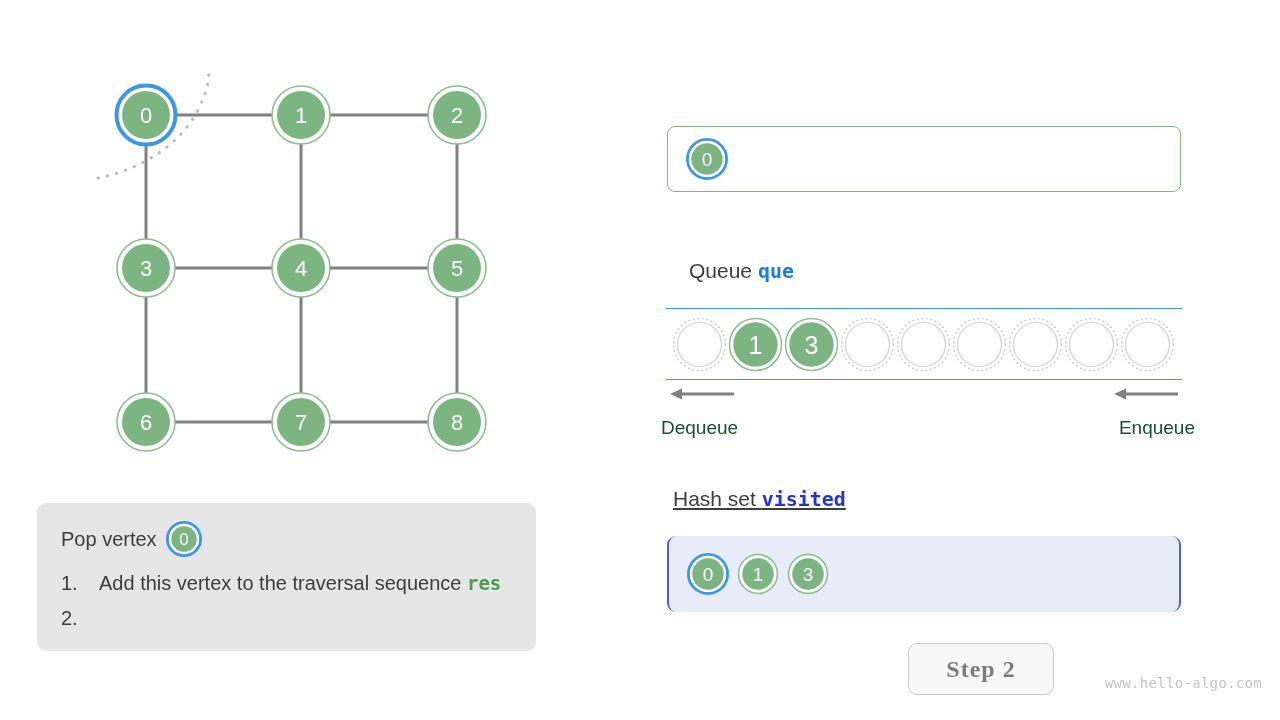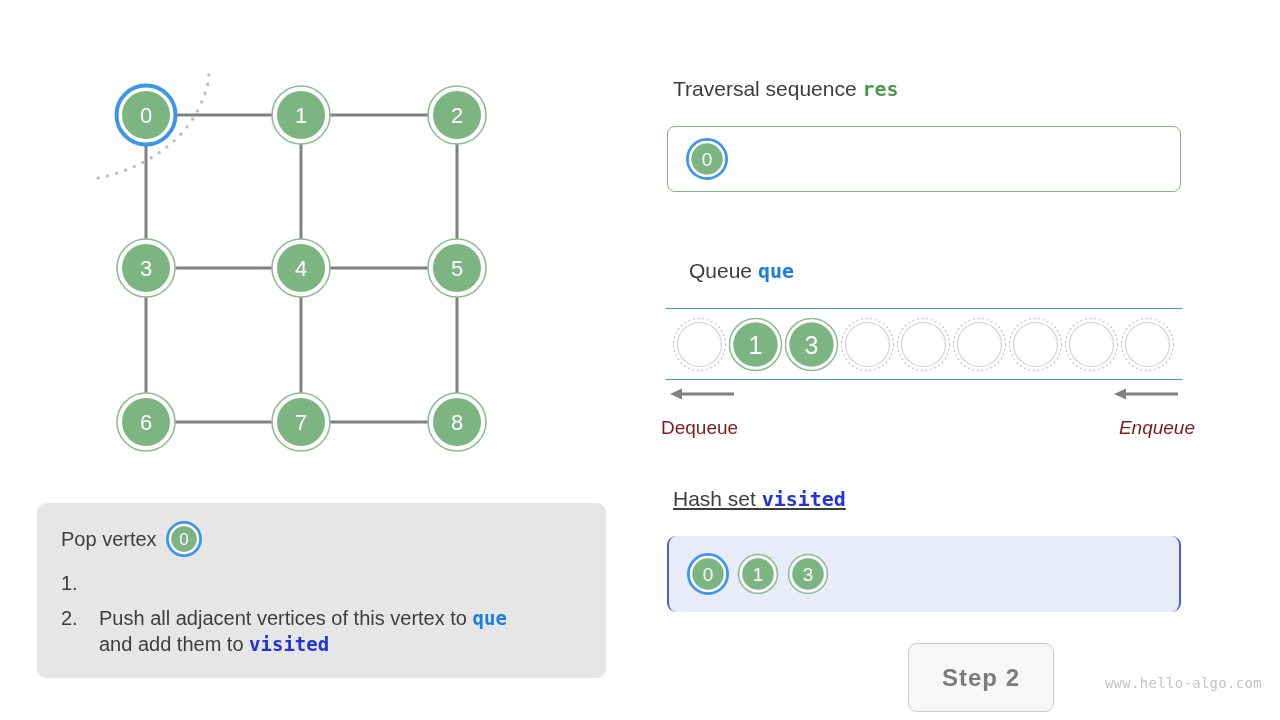--- a/index.html
+++ b/index.html
@@ -28,21 +28,21 @@
     width: 620px;
     height: 490px;
   }
   #graph-svg { display: block; }
 
   
   #caption-box {
     position: absolute;
     left: 37px;
     top: 503px;
-    width: 569px;
+    width: 499px;
     box-sizing: border-box;
     background: #e6e6e6;
     border-radius: 9px;
     padding: 18px 24px 20px 24px;
   }
   .caption-lead {
     font-size: 20px;
     color: #3d3d3d;
     display: flex;
     align-items: center;
@@ -148,24 +148,24 @@
     position: absolute;
     top: 385px;
     left: 666px;
     width: 516px;
     height: 20px;
   }
   .arrow-label {
     position: absolute;
     top: 417px;
     font-size: 19px;
-    color: #7f1d1d;
+    color: #14532d;
   }
   #dequeue-label { left: 661px; }
-  #enqueue-label { right: 85px; font-style: italic; }
+  #enqueue-label { right: 85px; }
 
   
   #visited-box {
     position: absolute;
     left: 667px;
     top: 536px;
     width: 514px;
     height: 76px;
     box-sizing: border-box;
     background: #e8ecf9;
@@ -192,27 +192,27 @@
   }
   .node-token svg { display: block; }
   .node-token.sm { width: 36px; height: 36px; }
 
   
   #step-badge {
     position: absolute;
     left: 908px;
     top: 643px;
     width: 146px;
-    height: 69px;
+    height: 52px;
     box-sizing: border-box;
     border: 1.4px solid #c9c9c9;
     border-radius: 9px;
     background: #f7f7f7;
     color: #7c7c7c;
-    font-family: Liberation Sans, sans-serif;
+    font-family: Liberation Serif, serif;
     font-weight: bold;
     font-size: 24px;
     display: flex;
     align-items: center;
     justify-content: center;
     letter-spacing: 1px;
   }
   #watermark {
     position: absolute;
     right: 18px;
@@ -313,32 +313,28 @@
       <span class="inline-node" id="caption-node"><span class="node-token sm" style="width: 36px; height: 36px;"><svg width="36" height="36" viewBox="0 0 36 36">
               <circle cx="18" cy="18" r="16.5" fill="none" stroke="#3c97e8" stroke-width="3"></circle>
               <circle cx="18" cy="18" r="14.1" fill="none" stroke="#ffffff" stroke-width="2.2"></circle>
               <circle cx="18" cy="18" r="12.7" fill="#7cb482"></circle>
               <text x="18" y="18" text-anchor="middle" dominant-baseline="central" fill="#ffffff" font-size="17" font-family="&quot;Liberation Sans&quot;, sans-serif">0</text>
             </svg></span></span>
     </div>
     <ol class="caption-list" id="caption-list">
         <li>
           <span class="num">1.</span>
+          <span><span>Add this vertex to the traversal sequence </span><span class="mono res">res</span></span>
         </li>
         <li>
           <span class="num">2.</span>
-          <span><span>Push all adjacent vertices of this vertex to </span><span class="mono que">que</span><br><span>and add them to </span><span class="mono visited">visited</span></span>
         </li>
       </ol>
   </div>
 
-  <div class="section-title" id="res-title">
-    <span>Traversal sequence </span>
-    <span class="mono res">res</span>
-  </div>
   <div id="res-box">
     <div id="res-items">
         <span class="node-token" style="width: 42px; height: 42px;">
           <svg width="42" height="42" viewBox="0 0 42 42">
             <circle cx="21" cy="21" r="19.5" fill="none" stroke="#3c97e8" stroke-width="3"></circle>
             <circle cx="21" cy="21" r="17.1" fill="none" stroke="#ffffff" stroke-width="2.2"></circle>
             <circle cx="21" cy="21" r="15.7" fill="#7cb482"></circle>
             <text x="21" y="21" text-anchor="middle" dominant-baseline="central" fill="#ffffff" font-size="19" font-family="&quot;Liberation Sans&quot;, sans-serif">0</text>
           </svg>
         </span>

